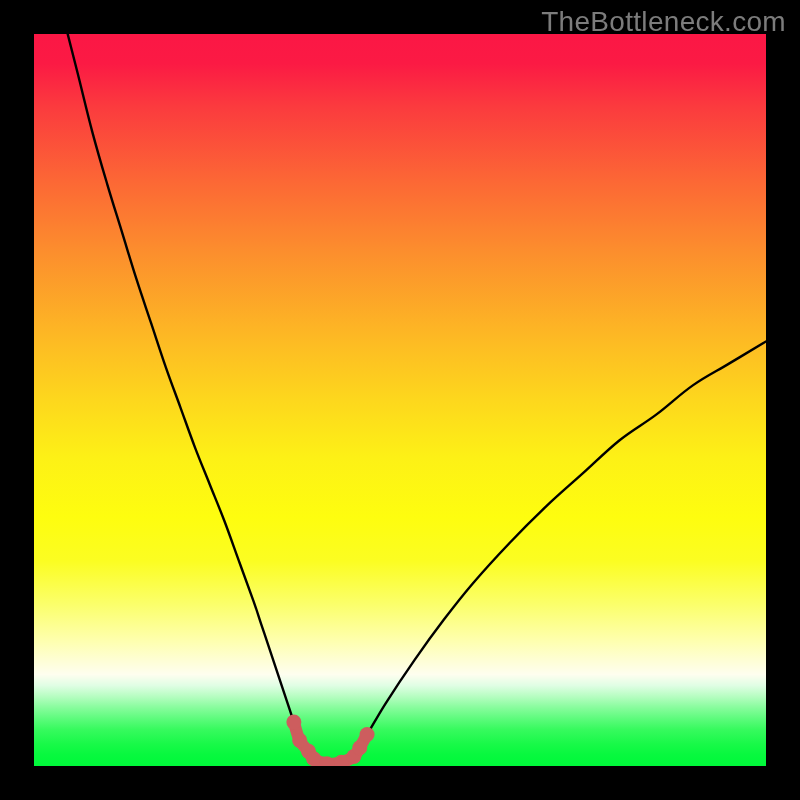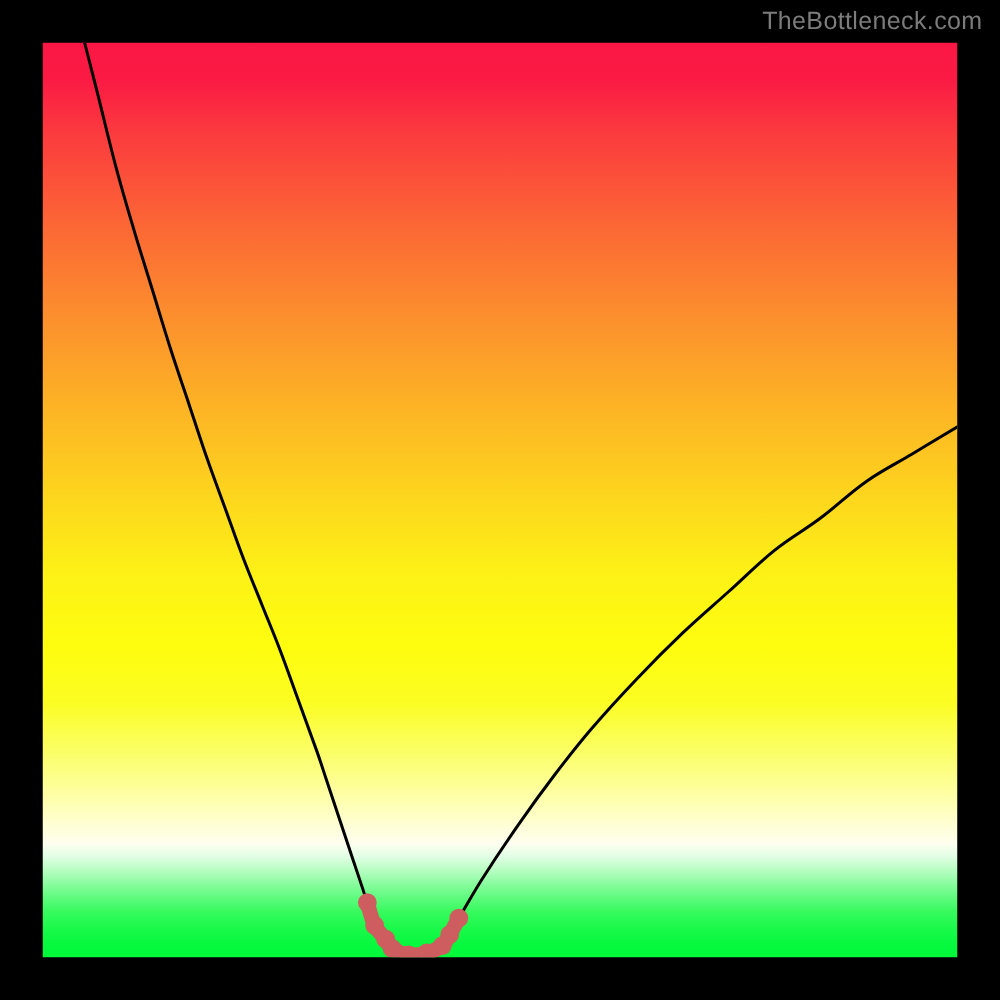--- a/index.html
+++ b/index.html
@@ -58,21 +58,21 @@
   }
   .curve {
     position: absolute;
     inset: 0;
   }
   .watermark {
     position: absolute;
     top: 6px;
     right: 14px;
     color: #7c7c7c;
-    font-size: 20px;
+    font-size: 28px;
     letter-spacing: 0.3px;
     user-select: none;
   }
 </style>
 </head>
 <body>
 
 <div class="frame">
   <div class="plot">
     <div class="gradient"></div>

